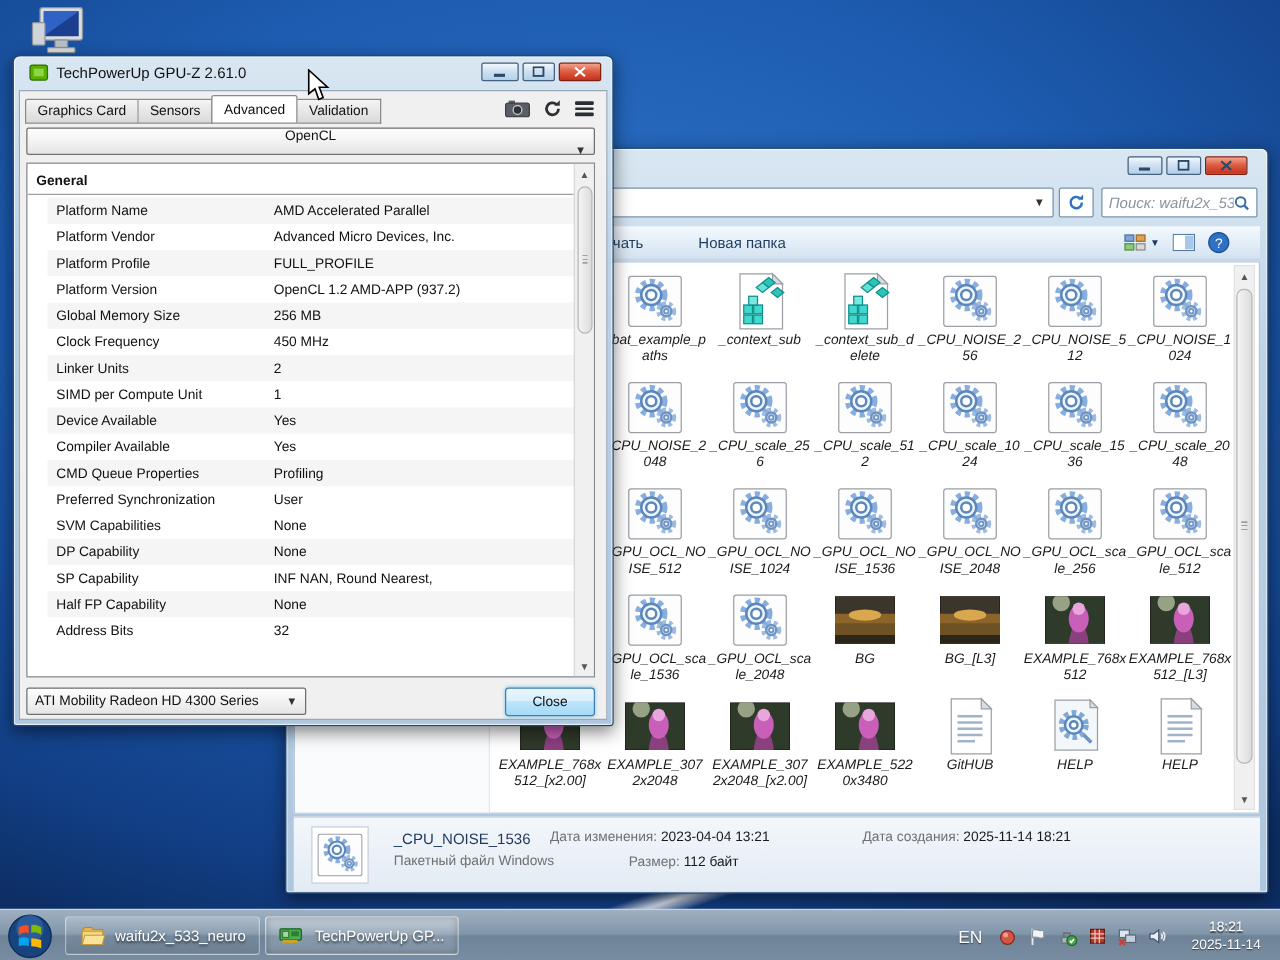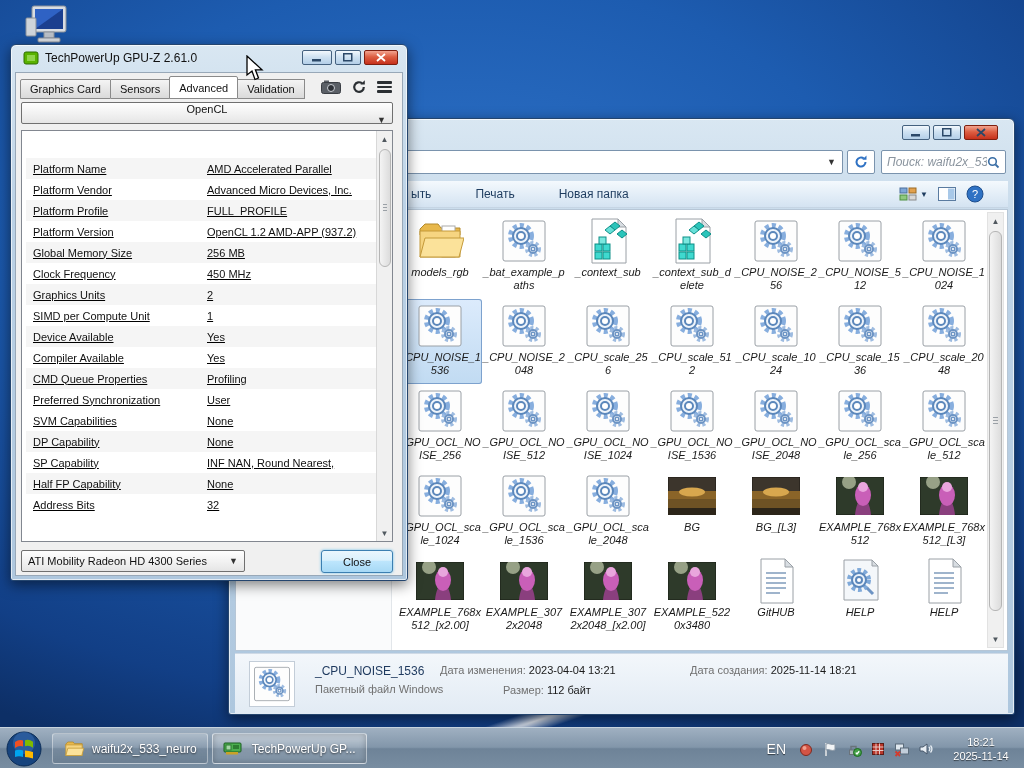--- a/index.html
+++ b/index.html
@@ -54,39 +54,39 @@
     background:linear-gradient(#f3f7fb,#e2ebf4); border-top:1px solid #cfdae6; }
   .d-iconbox { position:absolute; left:14px; top:7px; width:46px; height:46px; background:#fff; border:1px solid #c3cdd8;
     display:flex; align-items:center; justify-content:center; }
   .d-name { position:absolute; left:80px; top:10px; color:#1e395e; font-size:12px; }
   .d-type { position:absolute; left:80px; top:29px; color:#707070; font-size:11px; }
   .d-meta { position:absolute; font-size:11px; }
   .d-meta .lbl { color:#707070; }
   .d-meta .val { color:#1a1a1a; }
 
   
-  .gz { left:10px; top:44px; width:398px; height:537px; z-index:5; }
+  .gz { left:10px; top:44px; width:481px; height:537px; z-index:5; }
   .gz-title { position:absolute; left:12px; top:5px; display:flex; align-items:center; gap:6px; color:#111; font-size:12px; }
   .gz .capbtns { top:5px; right:9px; }
   .gz-body { position:absolute; left:4px; right:4px; top:27px; bottom:4px; background:#f0f0f0; border:1px solid #98a8b8; }
   .gz-tabs { position:absolute; left:4px; top:3px; display:flex; align-items:flex-end; }
   .gz-tab { height:20px; padding:0 9px; display:flex; align-items:center; font-size:11px; color:#111;
     background:linear-gradient(#f4f4f4,#dadada); border:1px solid #8a8a8a; border-left-width:0; }
   .gz-tab:first-child { border-left-width:1px; border-radius:2px 0 0 0; }
   .gz-tab.active { height:23px; background:#fff; border-radius:2px 2px 0 0; border-left-width:1px; margin-left:-1px; position:relative; z-index:2; }
   .gz-tabicons { position:absolute; right:10px; top:6px; display:flex; align-items:center; gap:10px; }
   .ham { display:flex; flex-direction:column; gap:2px; }
   .ham i { width:15px; height:2.5px; background:#2b2f33; border-radius:1px; }
   .combo { position:absolute; height:22px; background:linear-gradient(#fefefe,#f0f0f0 60%,#e5e5e5); border:1px solid #707070;
     border-radius:2px; display:flex; align-items:center; padding:0 6px; font-size:11px; color:#111; }
   .combo .dd { margin-left:auto; font-size:9px; color:#333; }
   .gz-lookup { left:5px; right:9px; top:29px;flex-direction:column; }
   .gz-list { position:absolute; left:5px; right:9px; top:57px; height:412px; background:#fff; border:1px solid #828790; overflow:hidden; }
   .gz-section { font-weight:bold; font-size:11px; color:#111; padding:8px 0 4px 7px; border-bottom:1px solid #a0a0a0; margin-right:16px; }
-  .gz-rows { position:absolute; left:4px; right:16px; top:27px;text-decoration:underline; }
+  .gz-rows { position:absolute; left:16px; right:16px; top:27px; }
   .gz-row { display:flex; height:21px; align-items:center; font-size:11px; color:#111; }
   .gz-row.alt { background:#f5f5f5; }
   .gz-row .gl { width:181px; padding-left:7px; white-space:nowrap; overflow:hidden; }
   .gz-row .gv { flex:1; white-space:nowrap; overflow:hidden; }
   .gz-scroll { position:absolute; right:0; top:0; bottom:0; width:16px; background:#f0f0f0; border-left:1px solid #d8d8d8;
     display:flex; flex-direction:column; align-items:center; }
   .gz-thumb { flex:0 0 118px; margin-top:2px; width:12px; }
   .gz-bottom-combo { left:5px; top:477px; width:224px; }
   .gz-close { position:absolute; right:9px; top:477px; width:72px; height:23px;
     background:linear-gradient(#eaf6fd,#d9f0fc 45%,#bee6fd 46%,#a7d9f5); border:1px solid #3c7fb1; border-radius:3px;
@@ -784,20 +784,21 @@
             <i></i>
           </span>
       </div>
 
       <div class="combo gz-lookup">
         <span>OpenCL</span>
         <span class="dd">▼</span>
       </div>
 
       <div class="gz-list">
+        <div class="gz-section">General</div>
         <div class="gz-rows">
             <div class="gz-row alt">
               <span class="gl">Platform Name</span>
               <span class="gv">AMD Accelerated Parallel</span>
             </div>
             <div class="gz-row">
               <span class="gl">Platform Vendor</span>
               <span class="gv">Advanced Micro Devices, Inc.</span>
             </div>
             <div class="gz-row alt">
@@ -810,21 +811,21 @@
             </div>
             <div class="gz-row alt">
               <span class="gl">Global Memory Size</span>
               <span class="gv">256 MB</span>
             </div>
             <div class="gz-row">
               <span class="gl">Clock Frequency</span>
               <span class="gv">450 MHz</span>
             </div>
             <div class="gz-row alt">
-              <span class="gl">Graphics Units</span>
+              <span class="gl">Linker Units</span>
               <span class="gv">2</span>
             </div>
             <div class="gz-row">
               <span class="gl">SIMD per Compute Unit</span>
               <span class="gv">1</span>
             </div>
             <div class="gz-row alt">
               <span class="gl">Device Available</span>
               <span class="gv">Yes</span>
             </div>

